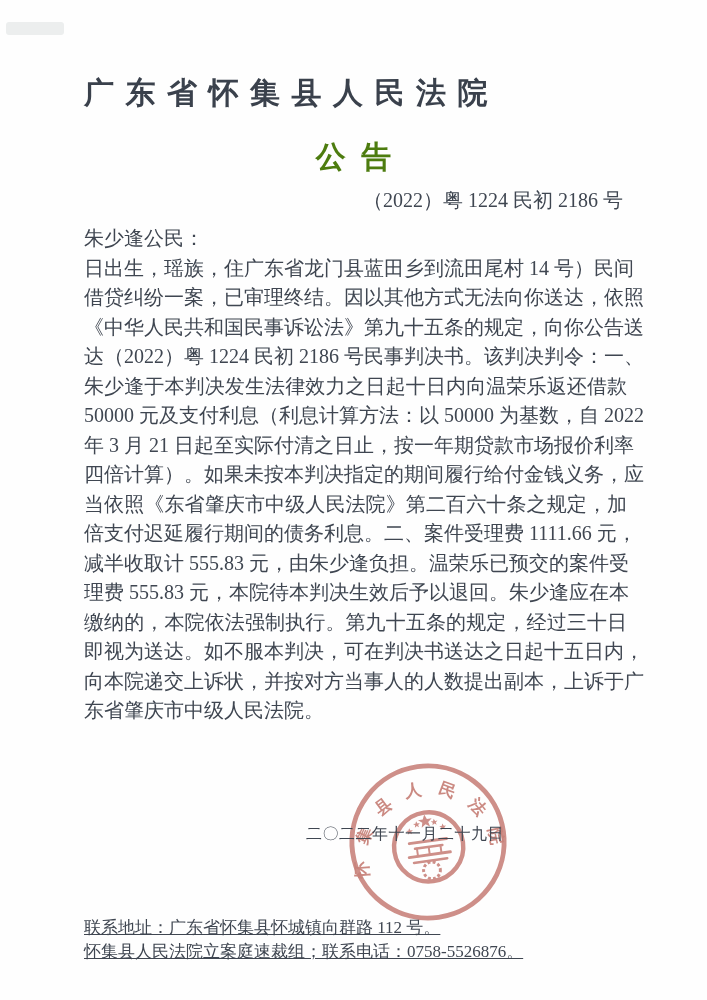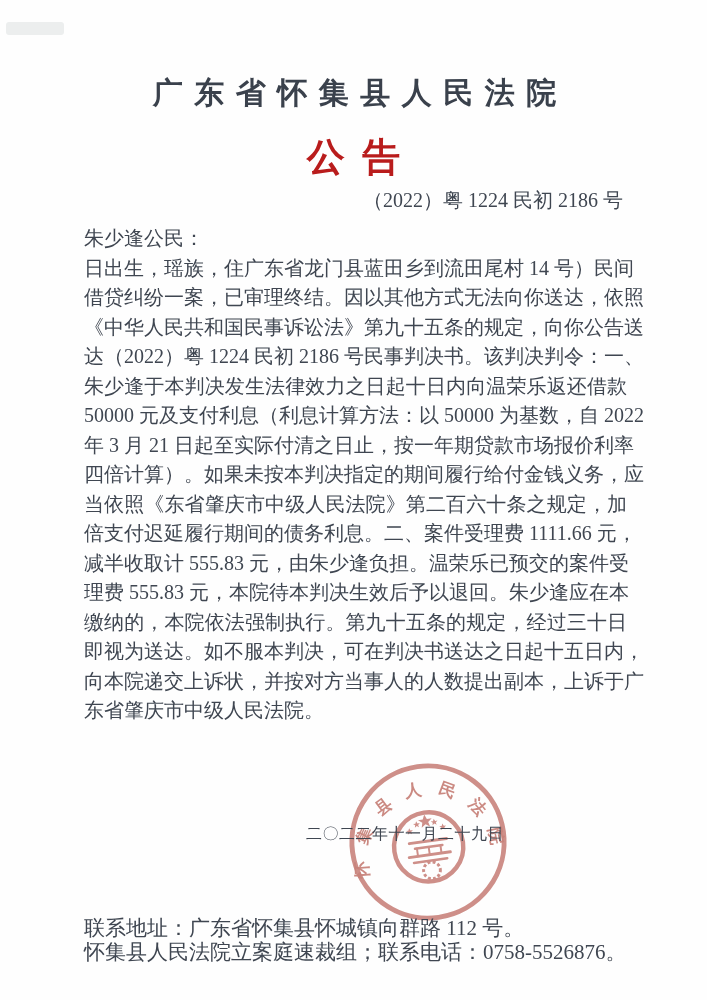--- a/index.html
+++ b/index.html
@@ -21,36 +21,36 @@
   }
   .content {
     position: absolute;
     left: 84px;
     width: 543px;
     top: 0;
     z-index: 2;
   }
   .court-name {
     margin-top: 76px;
-    text-align: center;
+    text-align: left;
     font-size: 30px;
     font-weight: bold;
     letter-spacing: 2px;
     line-height: 34px;
     color: #3a414c;
     white-space: nowrap;
   }
   .doc-type {
     margin-top: 30px;
     text-align: center;
-    font-size: 38px;
+    font-size: 30px;
     font-weight: bold;
     letter-spacing: 4px;
     line-height: 34px;
-    color: #b91c1c;
+    color: #4d7c0f;
   }
   .case-number {
     margin-top: 12px;
     text-align: right;
     font-size: 20px;
     line-height: 28px;
     padding-right: 4px;
   }
   .salutation {
     margin-top: 10px;
@@ -75,24 +75,25 @@
     top: 824px;
     font-size: 16px;
     letter-spacing: 0.5px;
     z-index: 3;
     white-space: nowrap;
   }
   .footer {
     position: absolute;
     left: 84px;
     top: 916px;
-    font-size: 21px;
+    font-size: 17px;
     line-height: 24px;
     z-index: 2;
     white-space: nowrap;
+    text-decoration: underline;
   }
   .seal {
     position: absolute;
     left: 344px;
     top: 758px;
     width: 168px;
     height: 168px;
     z-index: 1;
     transform: rotate(-8deg);
     opacity: 0.85;

